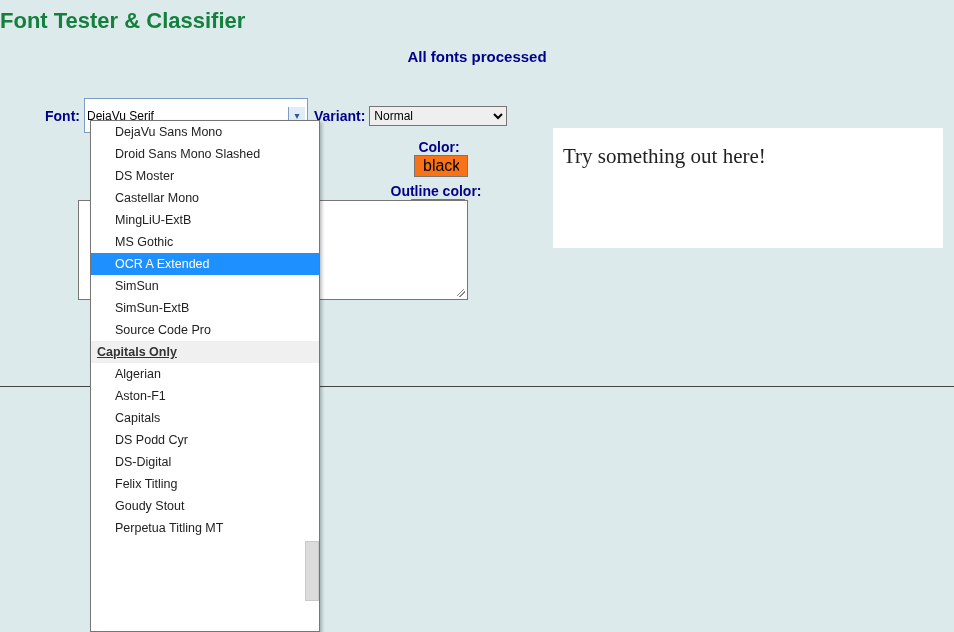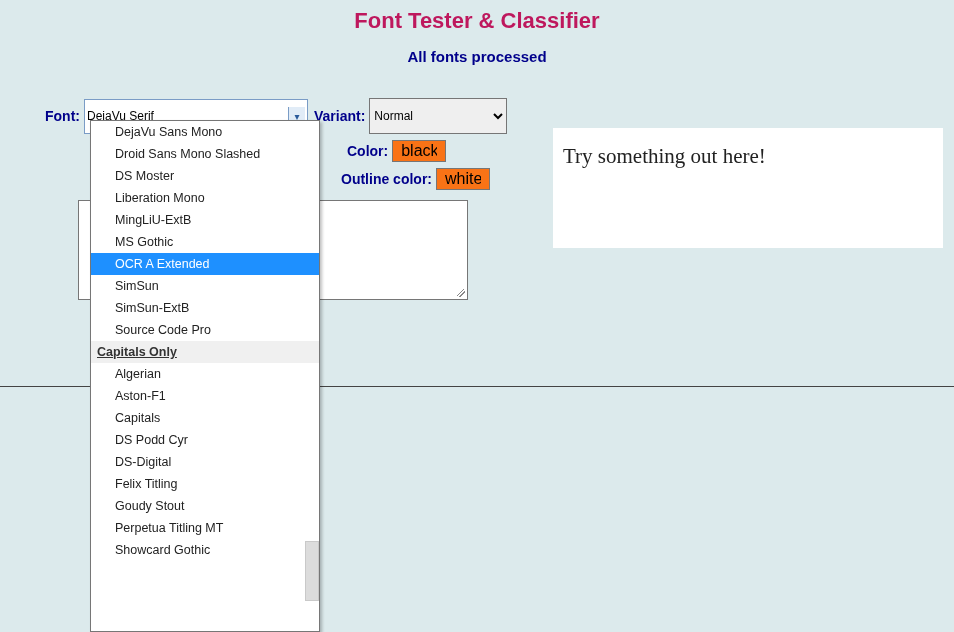--- a/index.html
+++ b/index.html
@@ -6,22 +6,22 @@
     margin: 0;
     padding: 0;
     width: 954px;
     height: 632px;
     background: #dceaec;
     font-family: Verdana, Arial, sans-serif;
     overflow: hidden;
     position: relative;
   }
   .title {
-    text-align: center;
-    color: #be185d;
+    text-align: left;
+    color: #15803d;
     font-size: 22px;
     font-weight: bold;
     padding-top: 8px;
   }
   .subtitle {
     text-align: center;
     color: #00008b;
     font-size: 15px;
     font-weight: bold;
     margin-top: 14px;
@@ -62,30 +62,31 @@
     background: #e1ecf7;
     border-left: 1px solid #7a9cc6;
     display: flex;
     align-items: center;
     justify-content: center;
     color: #2a5a9a;
     font-size: 10px;
   }
   .variant-select {
     width: 138px;
-    height: 36px;
+    height: 20px;
     font-size: 12px;
     border: 1px solid #767676;
     background: #efefef;
   }
   .color-row, .outline-row {
     display: flex;
     align-items: center;
     justify-content: flex-start;
     margin-top: 6px;
+    flex-direction: column;
   }
   .color-row { margin-left: 302px; }
   .outline-row { margin-left: 296px; }
   .txtfield {
     border: 1px solid #767676;
     background: #f97316;
     font-size: 16px;
     padding: 1px 8px;
     height: 18px;
     box-sizing: content-box;
@@ -209,31 +210,30 @@
 <div class="preview">
   <span>Try something out here!</span>
 </div>
 
 <hr class="hr">
 
 <div class="dropdown" id="dropdown">
   <div class="opt">DejaVu Sans Mono</div>
     <div class="opt">Droid Sans Mono Slashed</div>
     <div class="opt">DS Moster</div>
-    <div class="opt">Liberation Mono</div>
+    <div class="opt">Castellar Mono</div>
     <div class="opt">MingLiU-ExtB</div>
     <div class="opt">MS Gothic</div>
     <div class="opt highlight">OCR A Extended</div>
     <div class="opt">SimSun</div>
     <div class="opt">SimSun-ExtB</div>
     <div class="opt">Source Code Pro</div>
     <div class="optgroup-label">Capitals Only</div>
     <div class="opt">Algerian</div>
     <div class="opt">Aston-F1</div>
     <div class="opt">Capitals</div>
     <div class="opt">DS Podd Cyr</div>
     <div class="opt">DS-Digital</div>
     <div class="opt">Felix Titling</div>
     <div class="opt">Goudy Stout</div>
     <div class="opt">Perpetua Titling MT</div>
-    <div class="opt">Showcard Gothic</div>
     <div class="scroll-thumb"></div>
 </div>
 
 </body></html>

